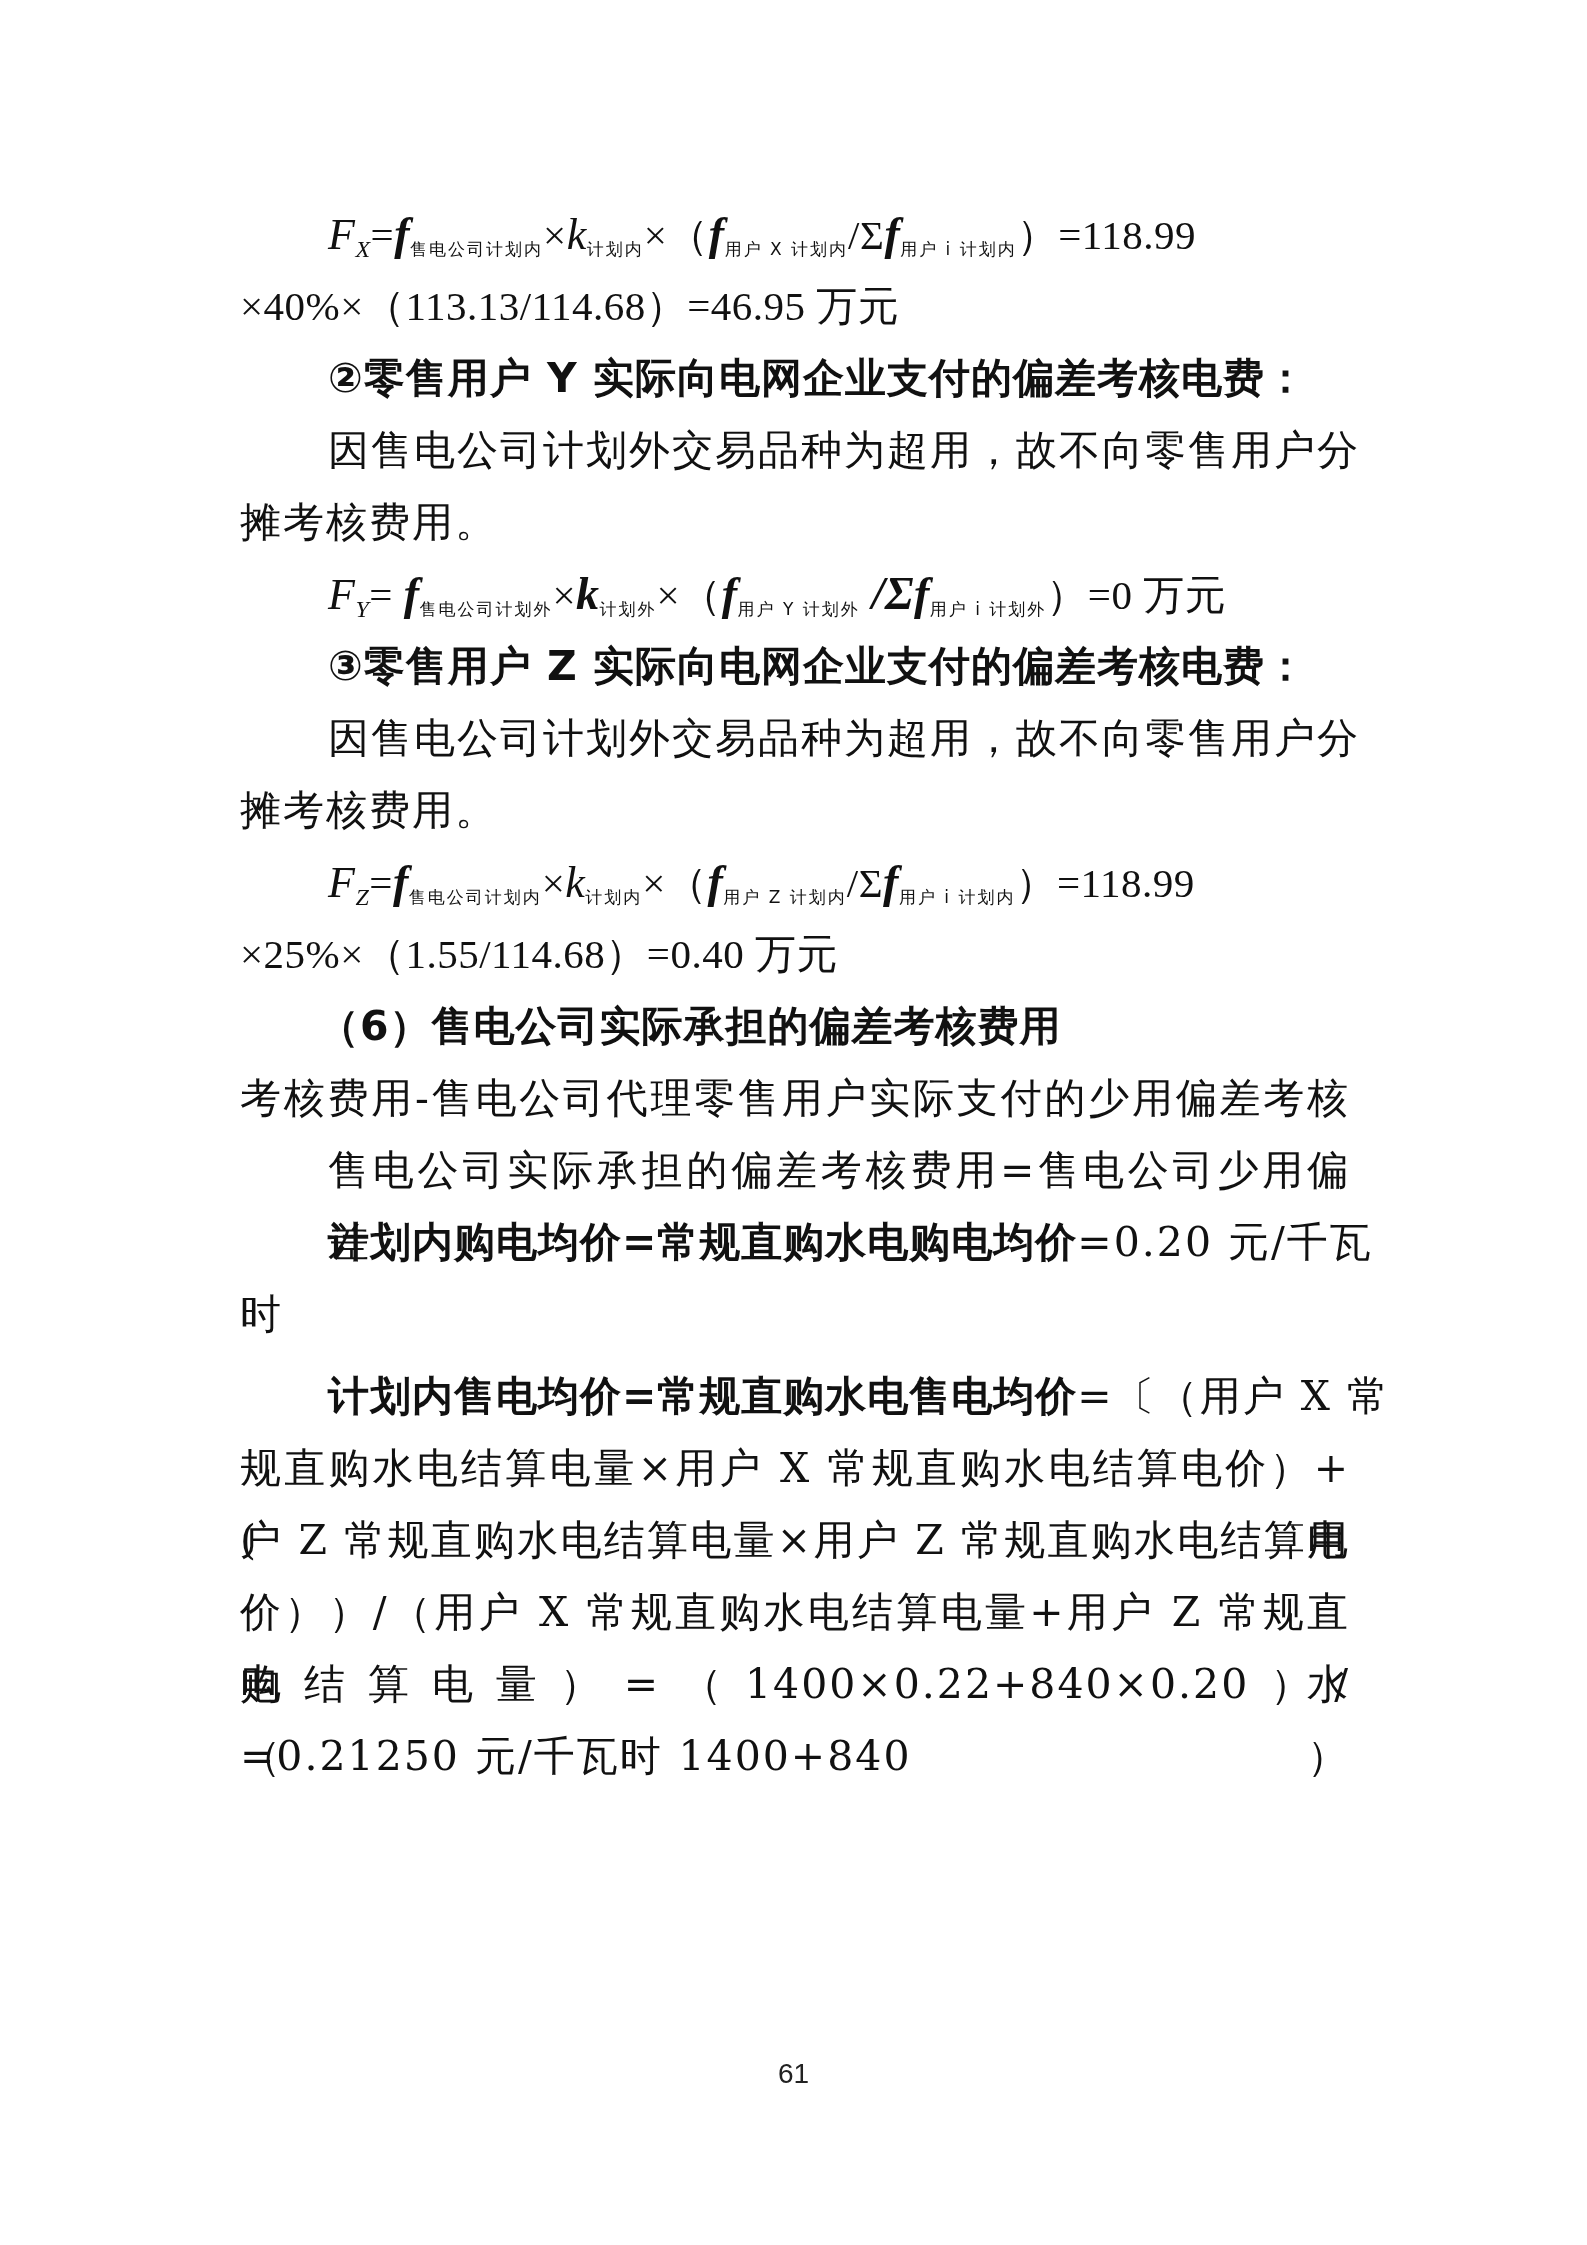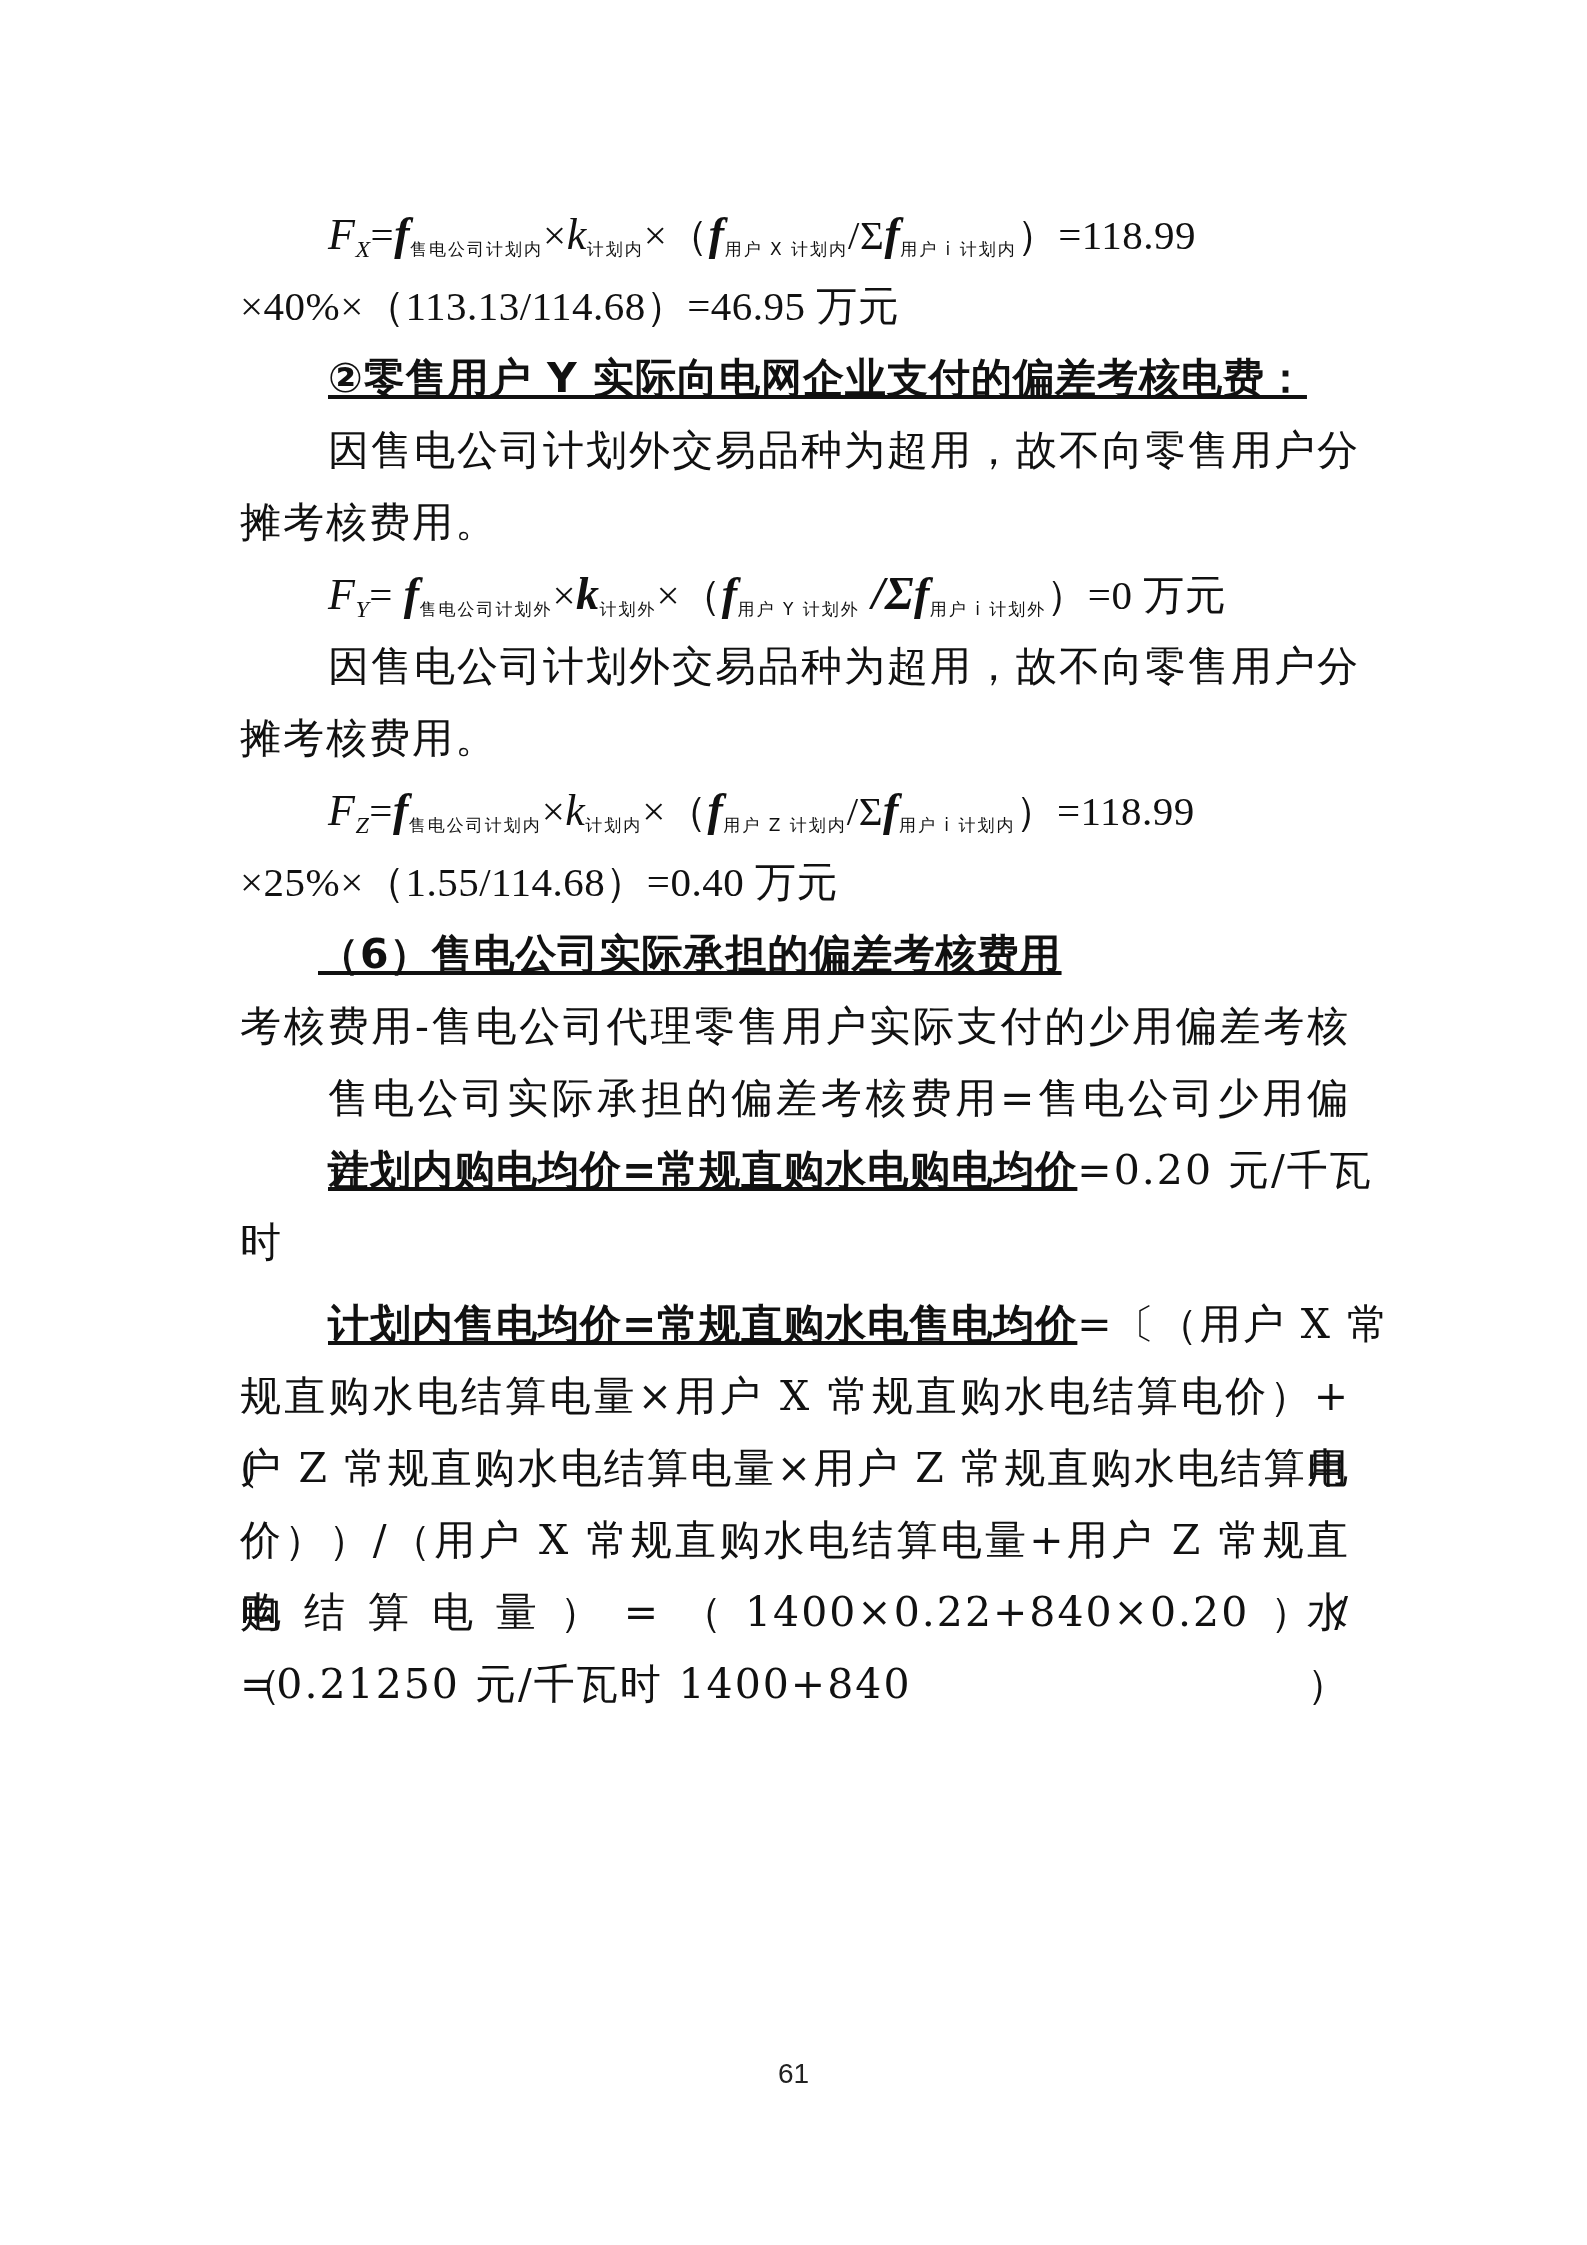--- a/index.html
+++ b/index.html
@@ -3,21 +3,21 @@
 <meta charset="utf-8">
 <style>
   html, body { margin: 0; padding: 0; background: #ffffff; }
   body { width: 1587px; height: 2245px; position: relative; overflow: hidden;
          font-family: "DejaVu Serif", "Liberation Serif", serif; color: #111; }
   .page { position: absolute; left: 240px; top: 198px; width: 1110px; }
   .line { position: relative; height: 72px; line-height: 72px; font-size: 41px;
           white-space: nowrap; letter-spacing: 2px; }
   .indent { padding-left: 88px; }
   .indent-s { padding-left: 78px; }
-  .bold { font-weight: bold; font-family: "DejaVu Sans", "Liberation Sans", sans-serif; letter-spacing: 1px; text-decoration: underline; }
+  .bold { font-weight: bold; font-family: "DejaVu Sans", "Liberation Sans", sans-serif; letter-spacing: 1px; }
   .justify { text-align: justify; text-align-last: justify; white-space: normal; }
   .formula { font-family: "Liberation Serif", "DejaVu Serif", serif; letter-spacing: 0.5px; }
   .fi { font-style: italic; font-size: 44px; }
   .fb { font-style: italic; font-weight: bold; font-size: 46px; }
   .sub { font-size: 17px; vertical-align: -6px; letter-spacing: 2px; font-style: normal; font-weight: normal; font-family: "DejaVu Sans", sans-serif; }
   .sub-v { font-size: 24px; vertical-align: -8px; font-style: italic; }
   .pagenum { position: absolute; left: 0; width: 1587px; top: 2058px; text-align: center;
              font-family: "Liberation Sans", "DejaVu Sans", sans-serif; font-size: 28px; color: #222; }
 </style>
 </head>
@@ -30,20 +30,21 @@
   </div>
   <div class="line formula">×40%×（113.13/114.68）=46.95 万元</div>
 
   <div class="line indent bold">②零售用户 Y 实际向电网企业支付的偏差考核电费：</div>
   <div class="line indent">因售电公司计划外交易品种为超用，故不向零售用户分</div>
   <div class="line">摊考核费用。</div>
   <div class="line indent formula">
     <span class="fi">F</span><span class="sub-v">Y</span><span>= </span><span class="fb">f</span><span class="sub">售电公司计划外</span><span>×</span><span class="fb">k</span><span class="sub">计划外</span><span>×（</span><span class="fb">f</span><span class="sub">用户 Y 计划外</span><span class="fb"> /Σ</span><span class="fb">f</span><span class="sub">用户 i 计划外</span><span>）=0 万元</span>
   </div>
 
+  <div class="line indent bold">③零售用户 Z 实际向电网企业支付的偏差考核电费：</div>
   <div class="line indent">因售电公司计划外交易品种为超用，故不向零售用户分</div>
   <div class="line">摊考核费用。</div>
   <div class="line indent formula">
     <span class="fi">F</span><span class="sub-v">Z</span><span>=</span><span class="fb">f</span><span class="sub">售电公司计划内</span><span>×</span><span class="fi">k</span><span class="sub">计划内</span><span>×（</span><span class="fb">f</span><span class="sub">用户 Z 计划内</span><span>/</span><span>Σ</span><span class="fb">f</span><span class="sub">用户 i 计划内</span><span>）=118.99</span>
   </div>
   <div class="line formula">×25%×（1.55/114.68）=0.40 万元</div>
 
   <div class="line indent-s bold">（6）售电公司实际承担的偏差考核费用</div>
   <div class="line justify">考核费用-售电公司代理零售用户实际支付的少用偏差考核</div>
   <div class="line indent justify">售电公司实际承担的偏差考核费用=售电公司少用偏差</div>

